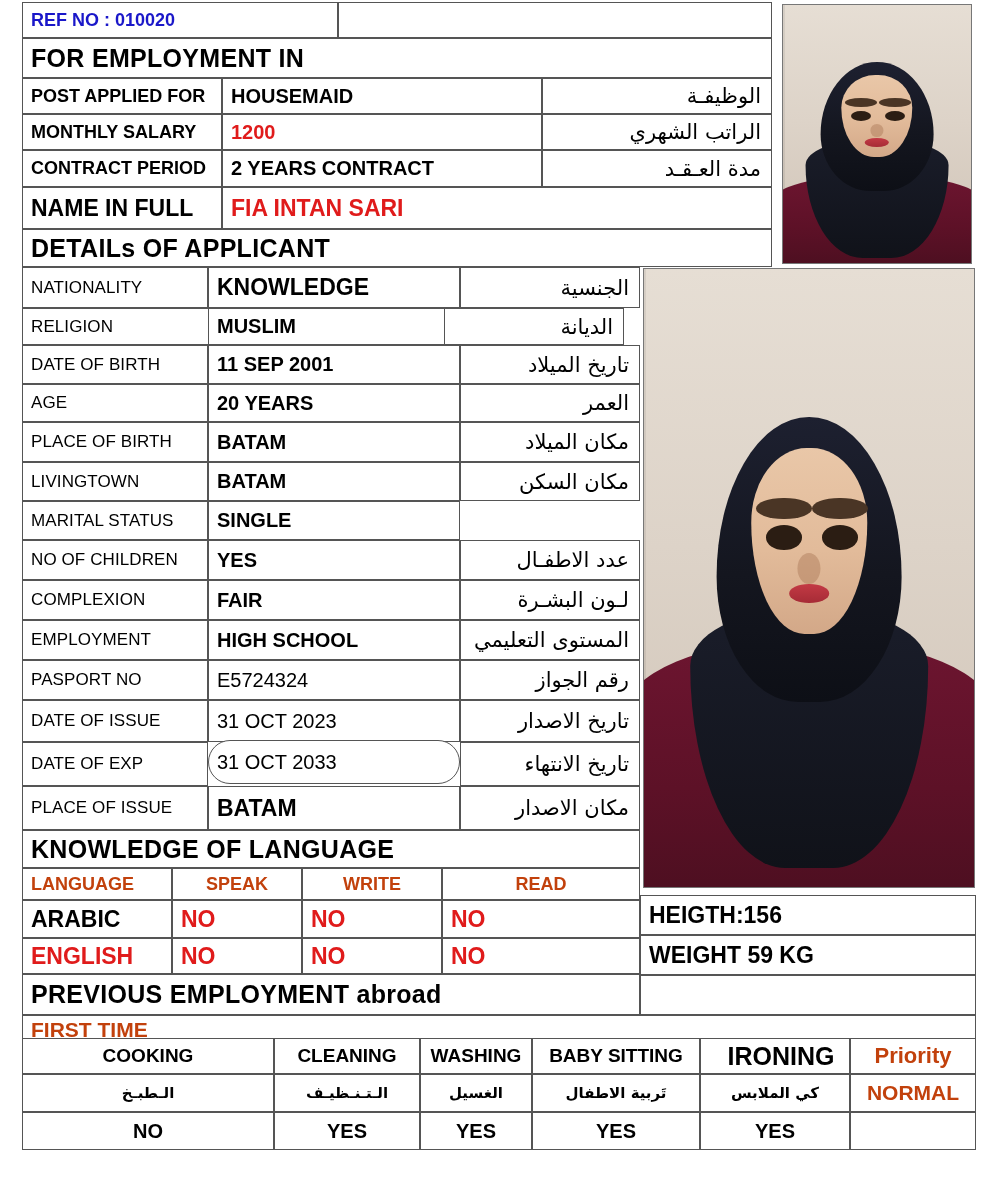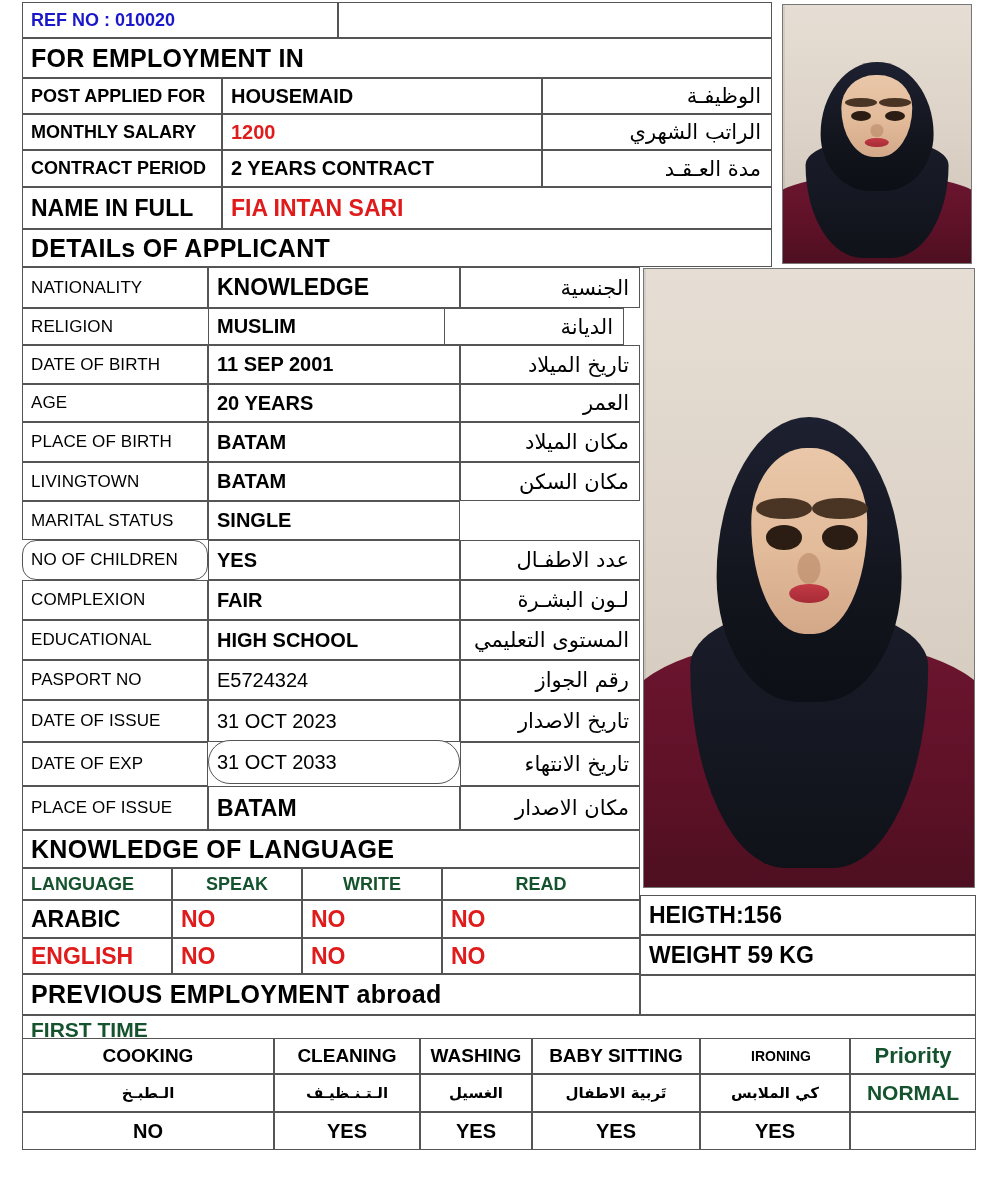--- a/index.html
+++ b/index.html
@@ -28,21 +28,21 @@
 
   .lbl{font-size:17px;font-weight:400;letter-spacing:.1px;}
   .lbl-b{font-size:18px;font-weight:bold;}
   .val{font-size:20px;font-weight:bold;}
   .val-n{font-size:20px;font-weight:400;}
   .big{font-size:23px;font-weight:bold;}
   .sec{font-size:25px;font-weight:bold;letter-spacing:.3px;}
   .ar{font-family:"DejaVu Sans","Liberation Sans",sans-serif;font-size:21px;direction:rtl;}
   .ar-s{font-family:"DejaVu Sans","Liberation Sans",sans-serif;font-size:15px;direction:rtl;font-weight:bold;}
   .red{color:#e01b1b;}
-  .redd{color:#14532d;}
+  .redd{color:#c2410c;}
   .blue{color:#1a17c9;}
 
   
   .photo{position:absolute;overflow:hidden;background:#cfc6bd;}
   .photo .bg{position:absolute;inset:0;
     background:
       linear-gradient(90deg, rgba(0,0,0,.07) 0 2px, transparent 2px 26px),
       linear-gradient(180deg,#e6ded4 0%,#ddd3c8 45%,#cfc3b6 100%);
   }
   .photo .shoulder{position:absolute;left:-6%;right:-6%;bottom:0;height:34%;
@@ -180,42 +180,42 @@
       <span class="ar">مكان السكن</span>
     </div>
 
   <div class="cell pad" style="left:22px;top:501px;width:186px;height:39px;">
       <span class="lbl">MARITAL STATUS</span>
     </div>
   <div class="cell pad" style="left:208px;top:501px;width:252px;height:39px;">
       <span class="val">SINGLE</span>
     </div>
 
-  <div class="cell pad" style="left:22px;top:540px;width:186px;height:40px;border-radius:14px;">
+  <div class="cell pad" style="left:22px;top:540px;width:186px;height:40px;">
       <span class="lbl">NO OF CHILDREN</span>
     </div>
   <div class="cell pad" style="left:208px;top:540px;width:252px;height:40px;">
       <span class="val">YES</span>
     </div>
   <div class="cell rgt" style="left:460px;top:540px;width:180px;height:40px;">
       <span class="ar">عدد الاطفـال</span>
     </div>
 
   <div class="cell pad" style="left:22px;top:580px;width:186px;height:40px;">
       <span class="lbl">COMPLEXION</span>
     </div>
   <div class="cell pad" style="left:208px;top:580px;width:252px;height:40px;">
       <span class="val">FAIR</span>
     </div>
   <div class="cell rgt" style="left:460px;top:580px;width:180px;height:40px;">
       <span class="ar">لـون البشـرة</span>
     </div>
 
   <div class="cell pad" style="left:22px;top:620px;width:186px;height:40px;">
-      <span class="lbl">EDUCATIONAL</span>
+      <span class="lbl">EMPLOYMENT</span>
     </div>
   <div class="cell pad" style="left:208px;top:620px;width:252px;height:40px;">
       <span class="val">HIGH SCHOOL</span>
     </div>
   <div class="cell rgt" style="left:460px;top:620px;width:180px;height:40px;">
       <span class="ar">المستوى التعليمي</span>
     </div>
 
   <div class="cell pad" style="left:22px;top:660px;width:186px;height:40px;">
       <span class="lbl">PASPORT NO</span>
@@ -322,21 +322,21 @@
   <div class="cell ctr" style="left:274px;top:1038px;width:146px;height:36px;">
       <span class="lbl-b" style="font-size:19px;">CLEANING</span>
     </div>
   <div class="cell ctr" style="left:420px;top:1038px;width:112px;height:36px;">
       <span class="lbl-b" style="font-size:19px;">WASHING</span>
     </div>
   <div class="cell ctr" style="left:532px;top:1038px;width:168px;height:36px;">
       <span class="lbl-b" style="font-size:19px;">BABY SITTING</span>
     </div>
   <div class="cell ctr" style="left:700px;top:1038px;width:150px;height:36px;">
-      <span class="lbl-b" style="font-size:14px;margin-left:12px;">IRONING</span>
+      <span class="lbl-b" style="font-size:25px;margin-left:12px;">IRONING</span>
     </div>
   <div class="cell ctr" style="left:850px;top:1038px;width:126px;height:36px;">
       <span class="lbl-b redd" style="font-size:22px;">Priority</span>
     </div>
 
   <div class="cell ctr" style="left:22px;top:1074px;width:252px;height:38px;">
       <span class="ar-s">الـطبـخ</span>
     </div>
   <div class="cell ctr" style="left:274px;top:1074px;width:146px;height:38px;">
       <span class="ar-s">الـتـنـظيـف</span>

